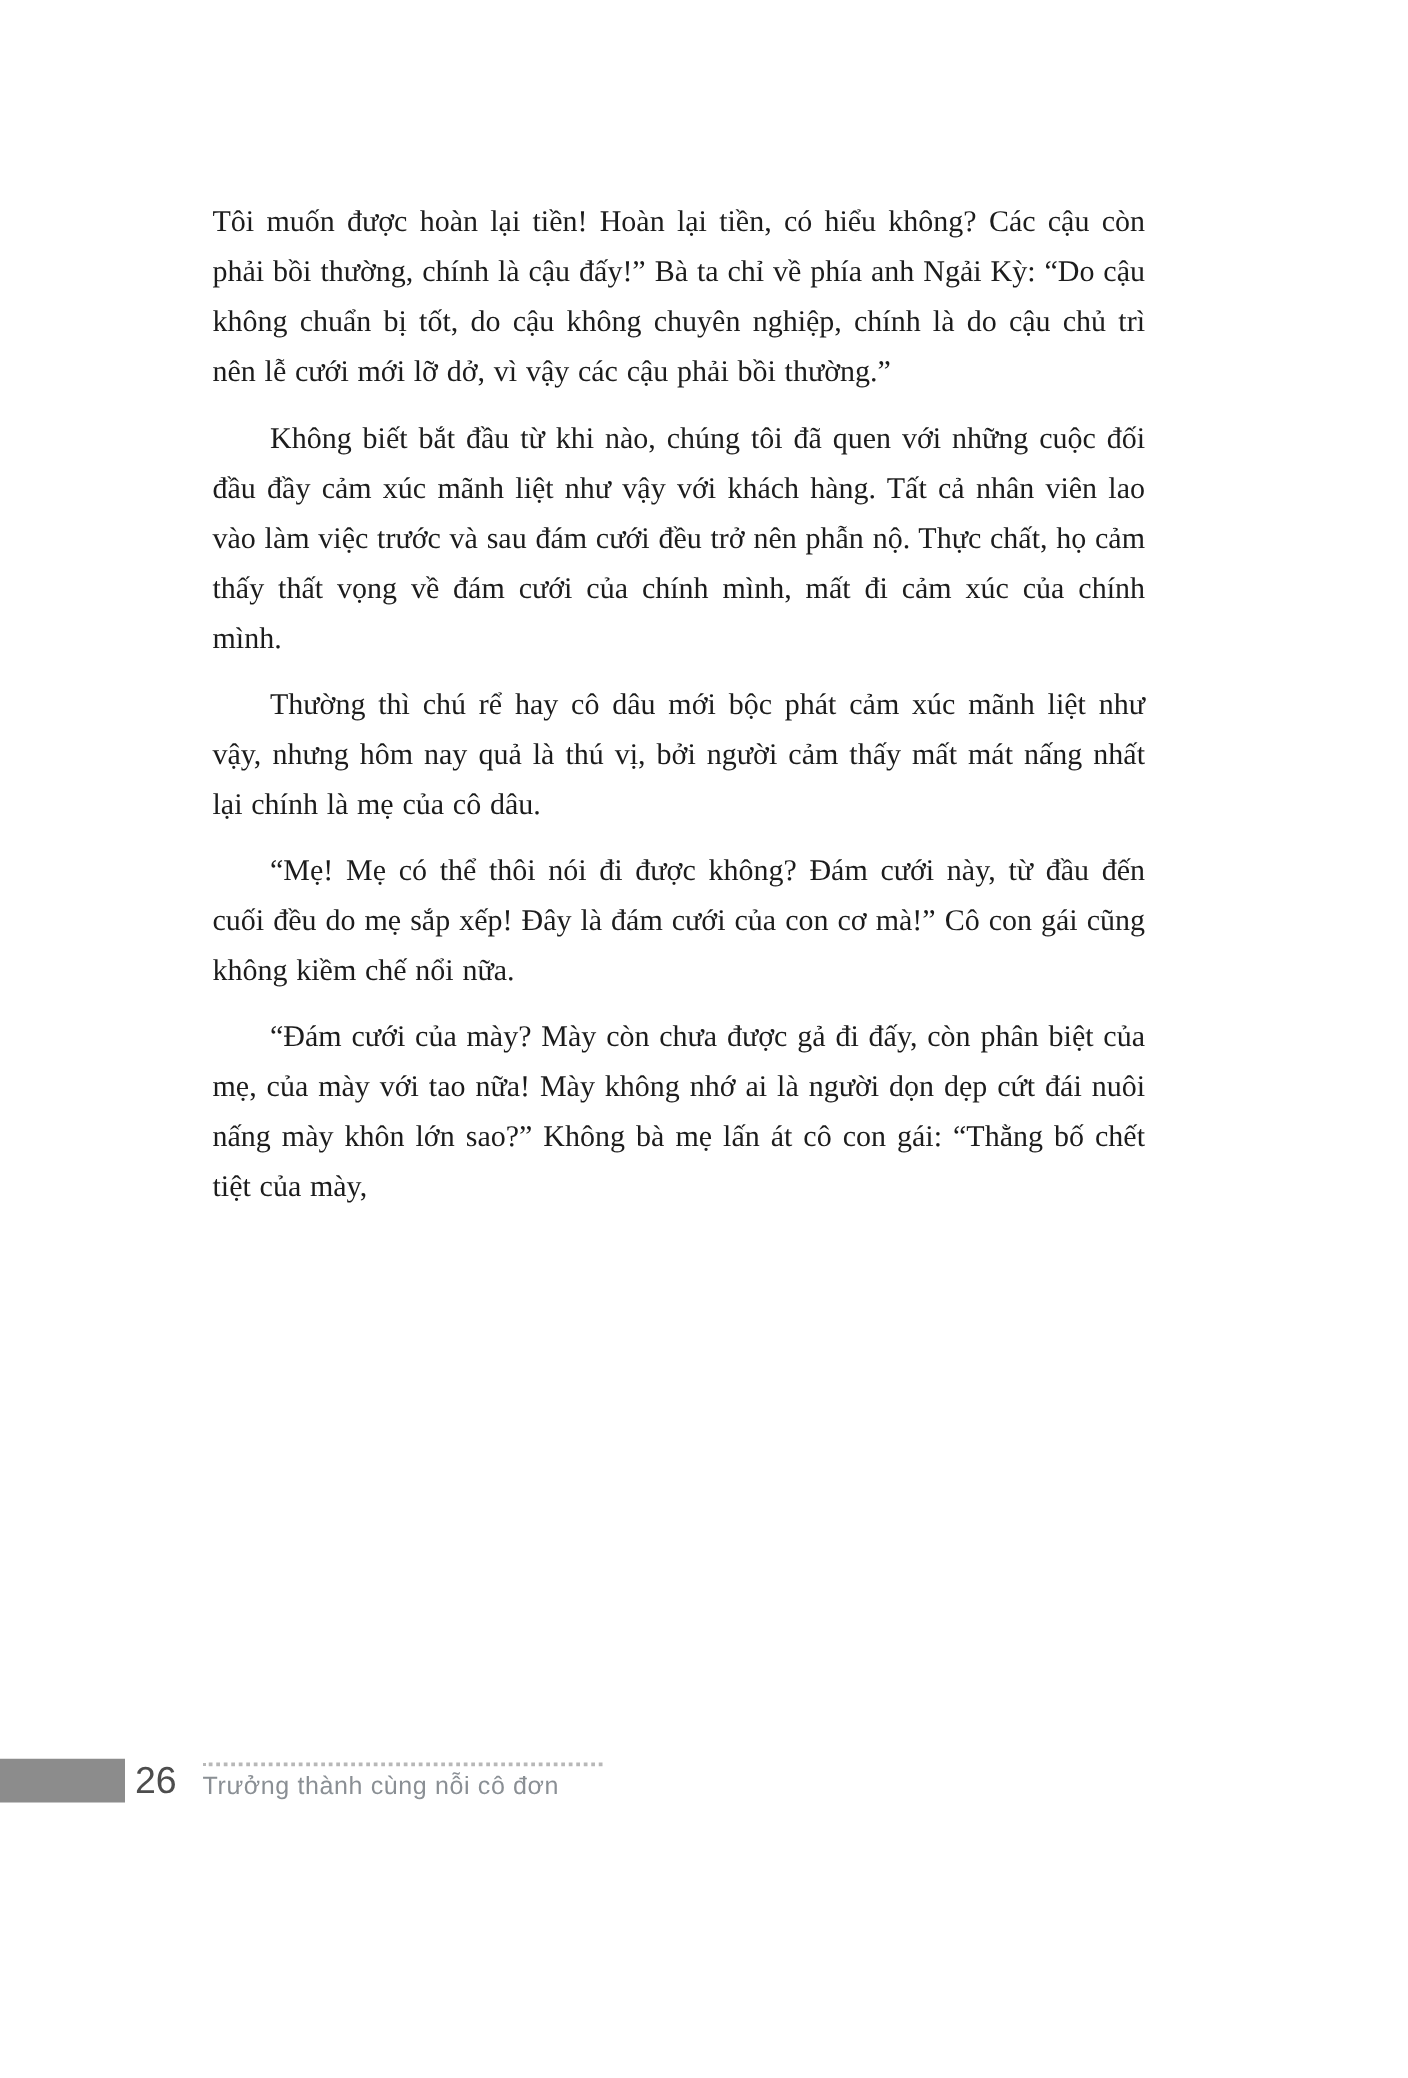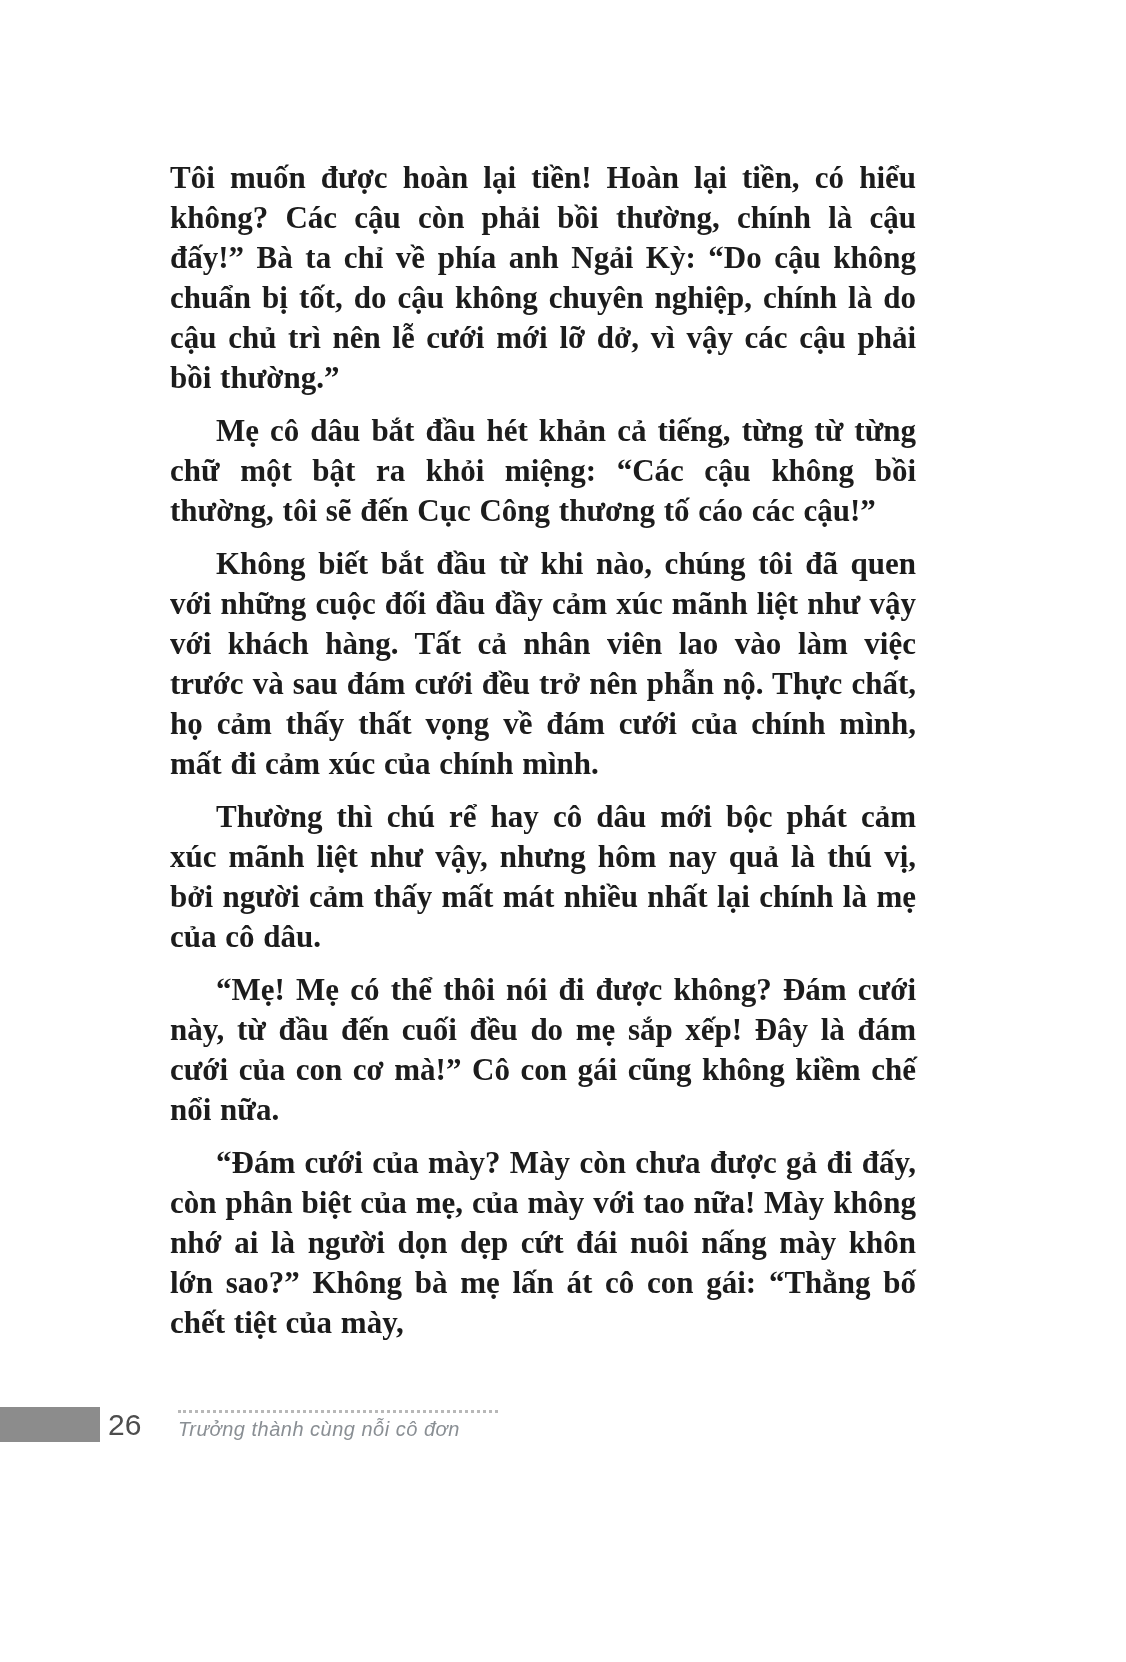--- a/index.html
+++ b/index.html
@@ -17,26 +17,25 @@
   }
   .text-block {
     position: absolute;
     top: 158px;
     left: 170px;
     width: 746px;
     color: #1c1c1c;
   }
   .para {
     margin: 0 0 13px 0;
-    font-size: 31px;
+    font-size: 24px;
     line-height: 40px;
     text-align: justify;
     text-indent: 46px;
     word-spacing: 1px;
-    font-weight: bold;
   }
   .para.no-indent {
     text-indent: 0;
   }
   .footer {
     position: absolute;
     top: 1404px;
     left: 0;
     width: 1014px;
     height: 44px;
@@ -54,23 +53,22 @@
     top: 3px;
     left: 108px;
     font-family: "Liberation Sans", sans-serif;
     font-size: 30px;
     line-height: 35px;
     color: #4d4d4d;
   }
   .footer-title-wrap {
     position: absolute;
     top: 6px;
-    left: 178px;
+    left: 162px;
     width: 330px;
-    font-style: italic;
   }
   .dotted-line {
     width: 320px;
     height: 0;
     border-top: 3px dotted #b8b8b8;
     margin-bottom: 5px;
   }
   .book-title {
     display: block;
     font-family: "Liberation Sans", sans-serif;
@@ -79,23 +77,22 @@
     color: #8a8f94;
   }
 </style>
 </head>
 <body>
 
 <div class="page">
 
   <main class="text-block">
     <p class="para no-indent">Tôi muốn được hoàn lại tiền! Hoàn lại tiền, có hiểu không? Các cậu còn phải bồi thường, chính là cậu đấy!” Bà ta chỉ về phía anh Ngải Kỳ: “Do cậu không chuẩn bị tốt, do cậu không chuyên nghiệp, chính là do cậu chủ trì nên lễ cưới mới lỡ dở, vì vậy các cậu phải bồi thường.”</p>
-    <p class="para">Mẹ cô dâu bắt đầu hét khản cả tiếng, từng từ từng chữ một bật ra khỏi miệng: “Các cậu không bồi thường, tôi sẽ đến Cục Công thương tố cáo các cậu!”</p>
     <p class="para">Không biết bắt đầu từ khi nào, chúng tôi đã quen với những cuộc đối đầu đầy cảm xúc mãnh liệt như vậy với khách hàng. Tất cả nhân viên lao vào làm việc trước và sau đám cưới đều trở nên phẫn nộ. Thực chất, họ cảm thấy thất vọng về đám cưới của chính mình, mất đi cảm xúc của chính mình.</p>
-    <p class="para">Thường thì chú rể hay cô dâu mới bộc phát cảm xúc mãnh liệt như vậy, nhưng hôm nay quả là thú vị, bởi người cảm thấy mất mát nhiều nhất lại chính là mẹ của cô dâu.</p>
+    <p class="para">Thường thì chú rể hay cô dâu mới bộc phát cảm xúc mãnh liệt như vậy, nhưng hôm nay quả là thú vị, bởi người cảm thấy mất mát nấng nhất lại chính là mẹ của cô dâu.</p>
     <p class="para">“Mẹ! Mẹ có thể thôi nói đi được không? Đám cưới này, từ đầu đến cuối đều do mẹ sắp xếp! Đây là đám cưới của con cơ mà!” Cô con gái cũng không kiềm chế nổi nữa.</p>
     <p class="para">“Đám cưới của mày? Mày còn chưa được gả đi đấy, còn phân biệt của mẹ, của mày với tao nữa! Mày không nhớ ai là người dọn dẹp cứt đái nuôi nấng mày khôn lớn sao?” Không bà mẹ lấn át cô con gái: “Thằng bố chết tiệt của mày,</p>
   </main>
 
   <footer class="footer">
     <div class="footer-bar"></div>
     <span class="page-number">26</span>
     <div class="footer-title-wrap">
       <div class="dotted-line"></div>
       <span class="book-title">Trưởng thành cùng nỗi cô đơn</span>

